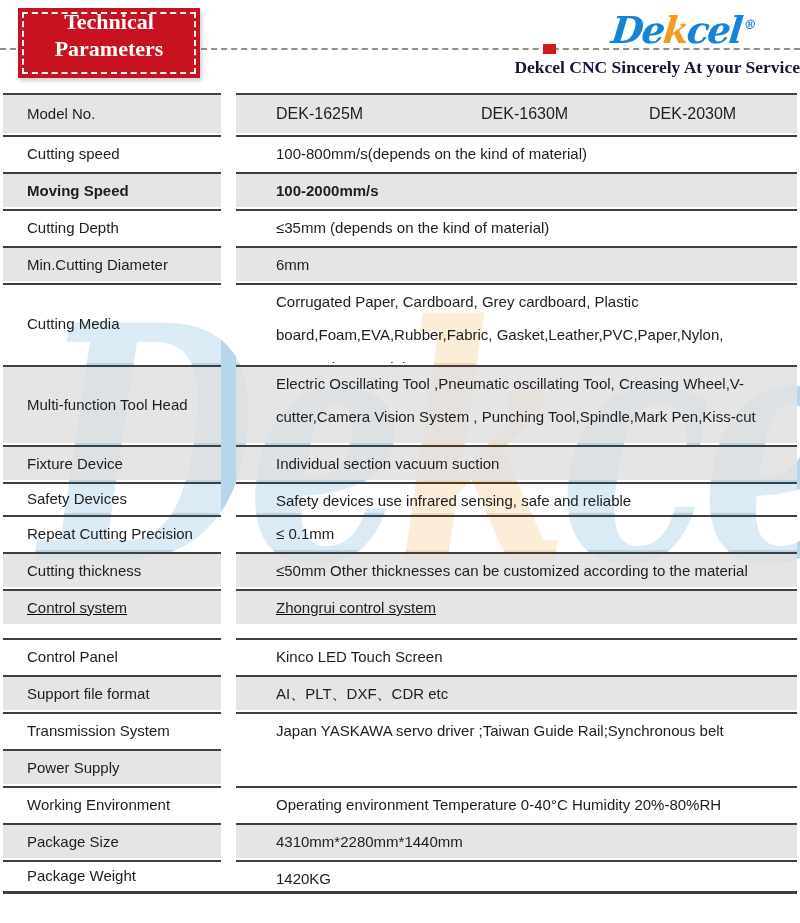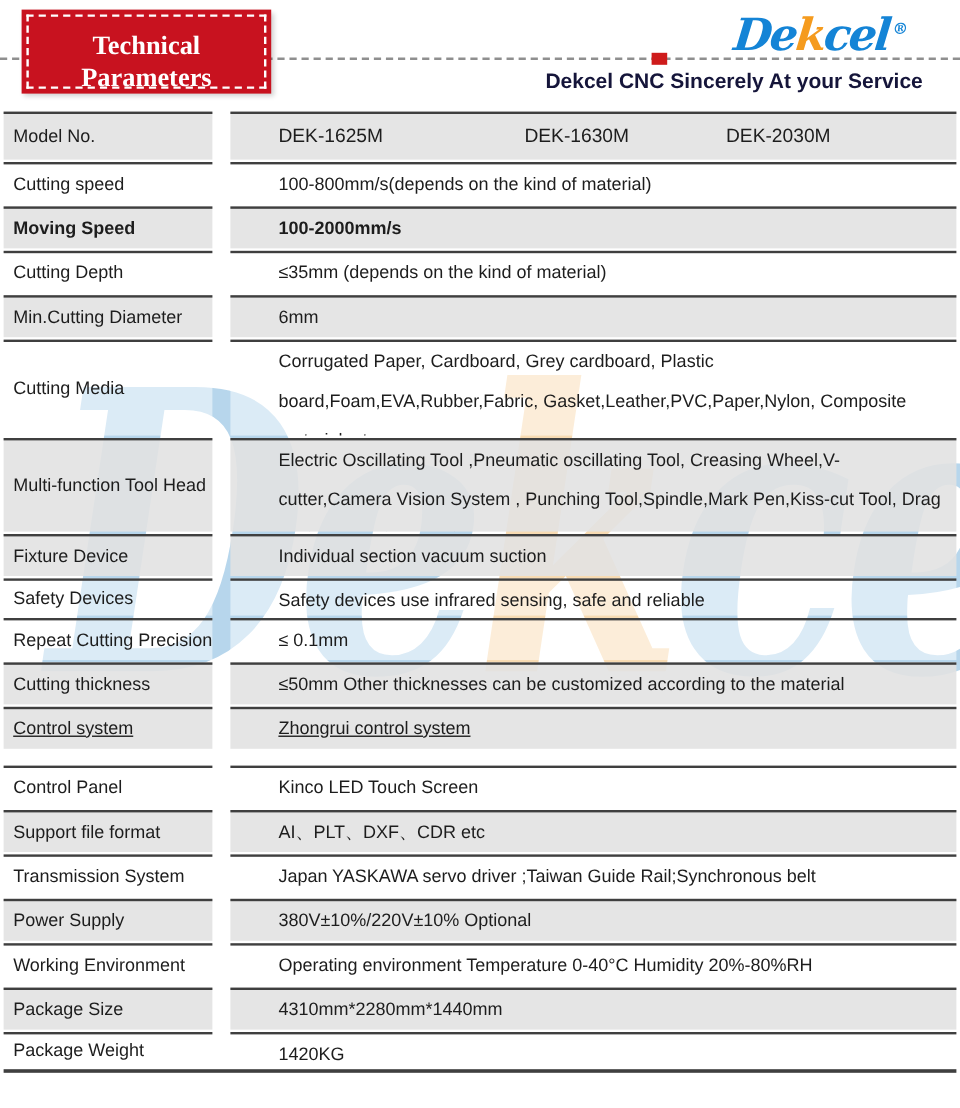--- a/index.html
+++ b/index.html
@@ -12,46 +12,46 @@
     --navy:#15153a;
     --text:#1d1d1d;
   }
   html,body{margin:0;padding:0;}
   body{font-family:"Liberation Sans",sans-serif;background:#fff;}
   .page{position:relative;width:800px;height:923px;background:#fff;overflow:hidden;}
 
   
   .dashline{position:absolute;left:0;top:48px;width:800px;height:0;border-top:2px dashed #8f8f8f;z-index:1;}
   .red-square{position:absolute;left:543px;top:44px;width:13px;height:10px;background:#ce1b1b;z-index:2;}
-  .banner{position:absolute;left:18px;top:8px;width:208px;height:70px;background:var(--red);
+  .banner{position:absolute;left:18px;top:8px;width:182px;height:70px;background:var(--red);
           z-index:3;box-shadow:2px 3px 4px rgba(0,0,0,0.18);
-          display:flex;flex-direction:column;justify-content:flex-end;}
+          display:flex;flex-direction:column;justify-content:flex-start;}
   .banner::after{content:"";position:absolute;inset:4px;border:2px dashed #ffffff;pointer-events:none;}
   .banner-line{color:#fff;font-family:"Liberation Serif",serif;font-weight:bold;
                font-size:22px;line-height:27px;text-align:center;}
   .logo{position:absolute;left:612px;top:4px;z-index:2;
         font-family:"DejaVu Serif",serif;font-style:italic;font-weight:bold;
         font-size:37px;line-height:42px;color:var(--blue);
         transform:skewX(-6deg);letter-spacing:-2px;white-space:nowrap;}
   .logo-k{color:var(--orange);}
   .logo-reg{font-size:13px;vertical-align:14px;letter-spacing:0;margin-left:2px;}
-  .tagline{position:absolute;right:31px;top:57px;z-index:2;
-           font-family:Liberation Sans, sans-serif;font-weight:bold;font-size:17.5px;color:var(--navy);}
+  .tagline{position:absolute;right:0;top:57px;z-index:2;
+           font-family:Liberation Serif, serif;font-weight:bold;font-size:17.5px;color:var(--navy);}
 
   
   .watermark{position:absolute;left:0;top:250px;width:800px;height:410px;z-index:1;pointer-events:none;}
 
   
   .table{position:absolute;left:3px;top:93px;width:794px;z-index:2;}
   .row{display:flex;margin-top:2px;box-sizing:border-box;}
   .row:first-child{margin-top:0;}
   .cell{border-top:2px solid var(--line);background:var(--white-row);
         display:flex;align-items:center;box-sizing:border-box;overflow:hidden;}
   .row.gray .cell{background:var(--gray);}
-  .cell.label{width:174px;padding-left:8px;font-size:15px;color:var(--text);line-height:18px;}
+  .cell.label{width:218px;padding-left:24px;font-size:15px;color:var(--text);line-height:18px;}
   .cell.value{flex:1;margin-left:15px;padding-left:40px;padding-right:6px;
               font-size:15px;color:var(--text);line-height:33px;flex-wrap:wrap;}
   .model-span{display:inline-block;font-size:16px;line-height:20px;}
   .model-span:nth-child(1){width:205px;}
   .model-span:nth-child(2){width:168px;}
   .table-bottom{margin-top:2px;height:3px;background:var(--line);}
 </style>
 </head>
 <body>
 
@@ -137,21 +137,20 @@
       <div class="row gray" style="height: 35px;">
         <div class="cell label">Support file format</div>
         <div class="cell value">AI、PLT、DXF、CDR etc</div>
       </div>
       <div class="row" style="height: 35px;">
         <div class="cell label">Transmission System</div>
         <div class="cell value">Japan YASKAWA servo driver ;Taiwan Guide Rail;Synchronous belt</div>
       </div>
       <div class="row gray" style="height: 35px;">
         <div class="cell label">Power Supply</div>
-        <div class="cell value">380V±10%/220V±10% Optional</div>
       </div>
       <div class="row" style="height: 35px;">
         <div class="cell label">Working Environment</div>
         <div class="cell value">Operating environment Temperature 0-40°C Humidity 20%-80%RH</div>
       </div>
       <div class="row gray" style="height: 35px;">
         <div class="cell label">Package Size</div>
         <div class="cell value">4310mm*2280mm*1440mm</div>
       </div>
       <div class="row" style="height: 29px;">

